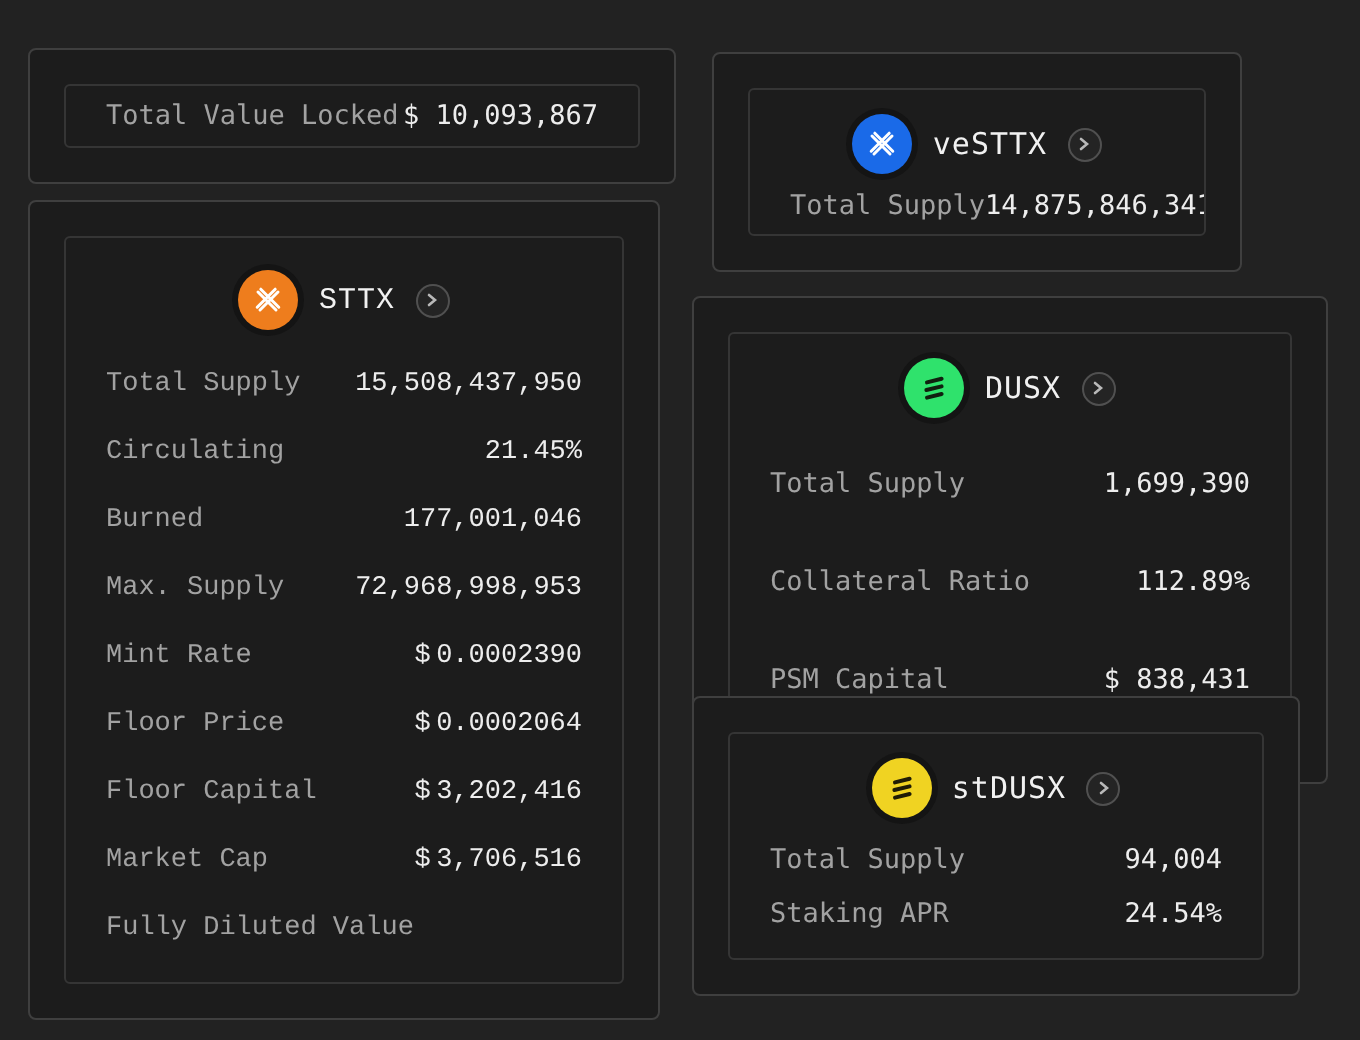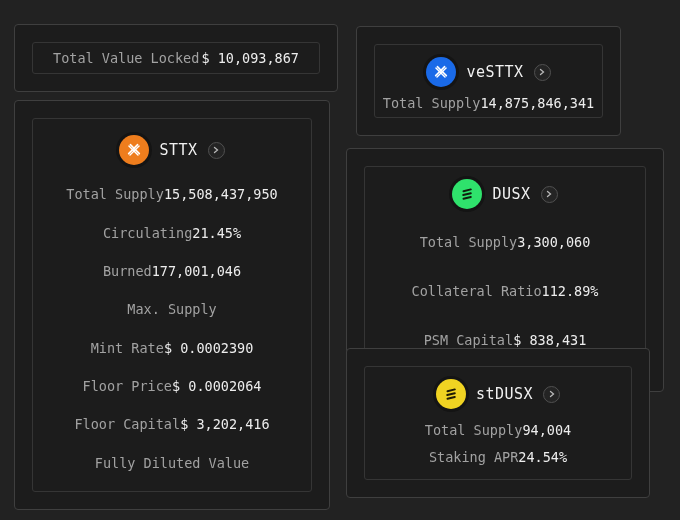--- a/index.html
+++ b/index.html
@@ -26,38 +26,38 @@
   .token-icon {
     width:30px; height:30px; border-radius:50%;
     display:flex; align-items:center; justify-content:center;
     box-shadow:0 0 0 3px #141414;
   }
   .token-name { font-size:15px; color:#f1f1f1; letter-spacing:0.5px; }
   .chev-circle {
     width:17px; height:17px; border-radius:50%; border:1px solid #505050;
     display:flex; align-items:center; justify-content:center; background:#242424;
   }
-  .rows { flex:1; display:flex; flex-direction:column; padding:0 20px 9px;align-items:center; }
+  .rows { flex:1; display:flex; flex-direction:column; padding:0 20px 9px; }
   .stat-row { flex:1; display:flex; align-items:center; justify-content:space-between; }
   .lbl { font-size:13.5px; color:#a2a2a2; white-space:nowrap; }
   .val { font-size:13.5px; color:#ededed; white-space:nowrap; }
 </style>
 </head>
 <body>
 
 <div id="app">
 
   <div class="panel" style="left:14px; top:24px; width:324px; height:68px;">
     <div class="panel-inner tvl-inner">
       <span class="lbl">Total Value Locked</span>
       <span class="val">$ 10,093,867</span>
     </div>
   </div>
 
-  <div class="panel" style="left:14px; top:100px; width:316px; height:410px;">
+  <div class="panel" style="left:14px; top:100px; width:316px; height:410px;font-family:Liberation Mono, monospace;">
     <div class="panel-inner">
       <div class="token-header hdr-sttx">
         <span class="token-icon" style="background: rgb(238, 125, 29);">
           <svg width="16" height="16" viewBox="0 0 16 16">
             <g stroke="#ffffff" stroke-width="1.5" stroke-linecap="round">
               <line x1="3" y1="4" x2="12" y2="13"></line>
               <line x1="4.4" y1="2.6" x2="13.4" y2="11.6"></line>
               <line x1="13" y1="4" x2="4" y2="13"></line>
               <line x1="11.6" y1="2.6" x2="2.6" y2="11.6"></line>
             </g>
@@ -78,32 +78,37 @@
         <div class="stat-row">
           <span class="lbl">Circulating</span>
           <span class="val">21.45%</span>
         </div>
         <div class="stat-row">
           <span class="lbl">Burned</span>
           <span class="val">177,001,046</span>
         </div>
         <div class="stat-row">
           <span class="lbl">Max. Supply</span>
+          <span class="val">72,968,998,953</span>
         </div>
         <div class="stat-row">
           <span class="lbl">Mint Rate</span>
           <span class="val">$ 0.0002390</span>
         </div>
         <div class="stat-row">
           <span class="lbl">Floor Price</span>
           <span class="val">$ 0.0002064</span>
         </div>
         <div class="stat-row">
           <span class="lbl">Floor Capital</span>
           <span class="val">$ 3,202,416</span>
+        </div>
+        <div class="stat-row">
+          <span class="lbl">Market Cap</span>
+          <span class="val">$ 3,706,516</span>
         </div>
         <div class="stat-row">
           <span class="lbl">Fully Diluted Value</span>
         </div>
       </div>
     </div>
   </div>
 
   <div class="panel" style="left:356px; top:26px; width:265px; height:110px;">
     <div class="panel-inner">
@@ -149,21 +154,21 @@
         <span class="token-name">DUSX</span>
         <span class="chev-circle">
           <svg width="8" height="8" viewBox="0 0 8 8">
               <path d="M2.5 1.5 L5.5 4 L2.5 6.5" stroke="#b8b8b8" fill="none" stroke-width="1.3" stroke-linecap="round"></path>
             </svg>
         </span>
       </div>
       <div class="rows">
         <div class="stat-row">
           <span class="lbl">Total Supply</span>
-          <span class="val">3,300,060</span>
+          <span class="val">1,699,390</span>
         </div>
         <div class="stat-row">
           <span class="lbl">Collateral Ratio</span>
           <span class="val">112.89%</span>
         </div>
         <div class="stat-row">
           <span class="lbl">PSM Capital</span>
           <span class="val">$ 838,431</span>
         </div>
       </div>

